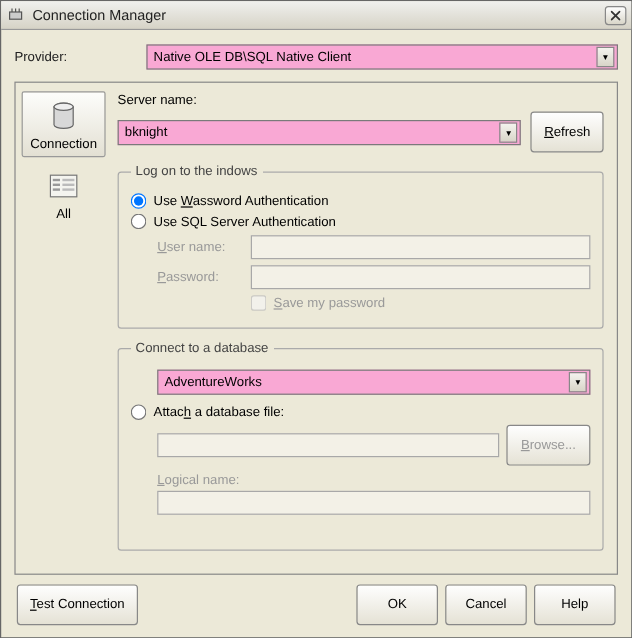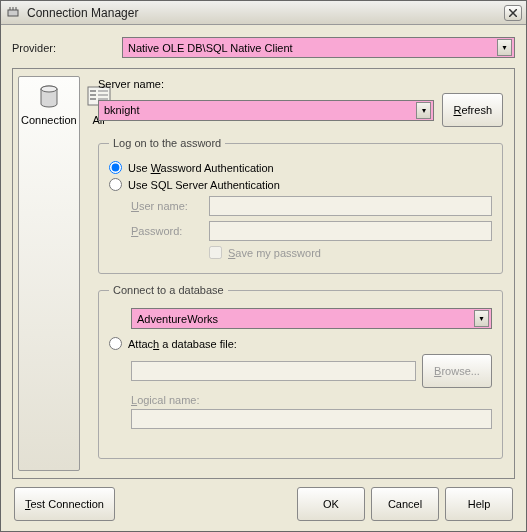--- a/index.html
+++ b/index.html
@@ -86,21 +86,21 @@
     flex: 1;
     border: 1px solid #888;
     background: #ece9d8;
     display: flex;
     padding: 3px;
     overflow: hidden;
   }
   .side-tabs {
     width: 74px;
     display: flex;
-    flex-direction: row;
+    flex-direction: column;
     gap: 4px;
     padding: 4px 2px;
   }
   .tab-btn {
     border: 1px solid transparent;
     border-radius: 2px;
     padding: 6px 2px 4px 2px;
     text-align: center;
     cursor: pointer;
   }
@@ -249,21 +249,21 @@
         <div class="server-label">Server name:</div>
         <div class="server-row">
           <div class="combo">
             <span class="value">bknight</span>
             <div class="dd">▾</div>
           </div>
           <button class="btn"><u>R</u><span></span>efresh</button>
         </div>
 
         <fieldset>
-          <legend>Log on to the assword</legend>
+          <legend>Log on to the indows</legend>
 
           <div class="radio-row">
             <input type="radio" name="auth" checked="" style="">
             <span><span>Use </span><u>W</u><span>assword Authentication</span></span>
           </div>
 
           <div class="radio-row">
             <input type="radio" name="auth" style="">
             <span>Use SQL Server Authentication</span>
           </div>

